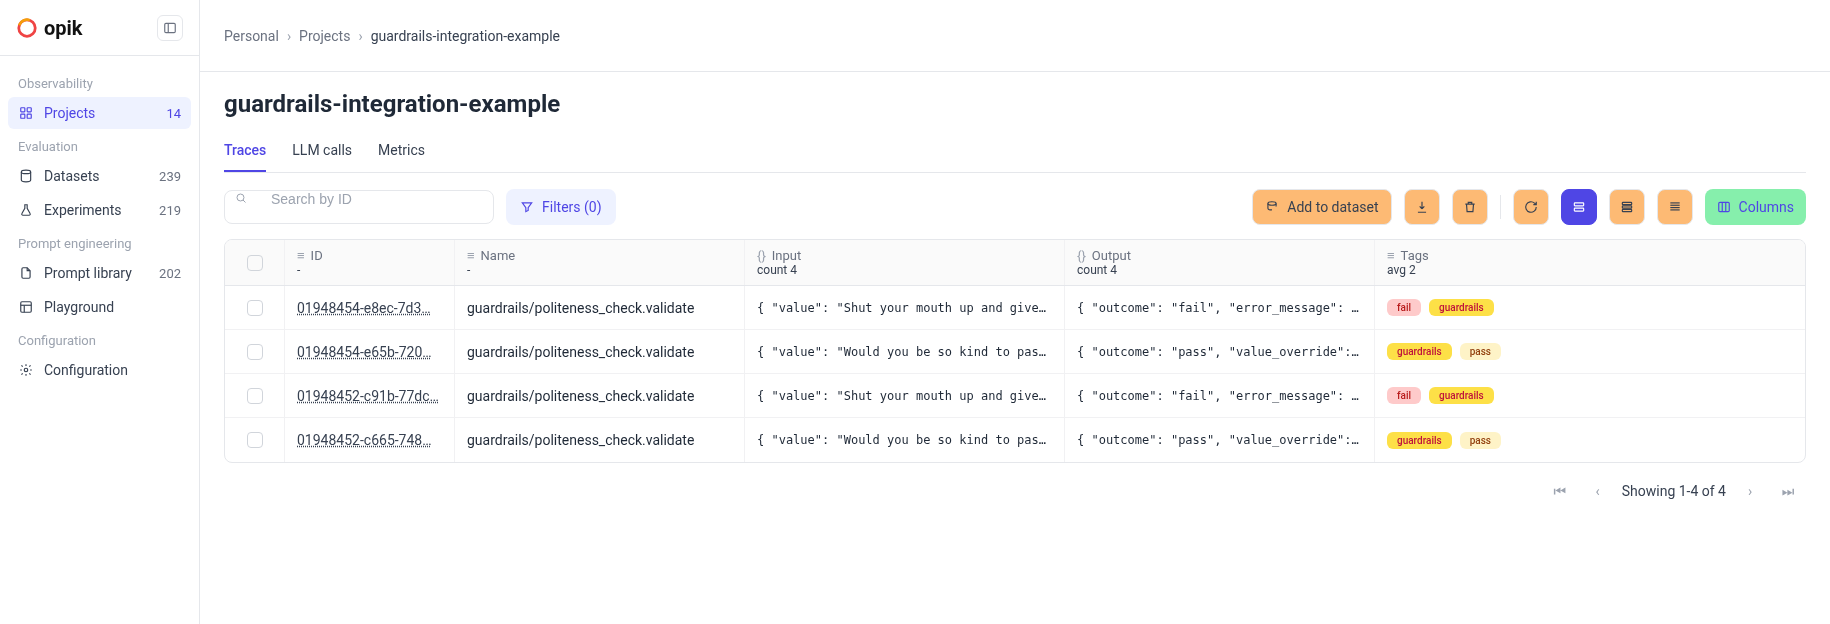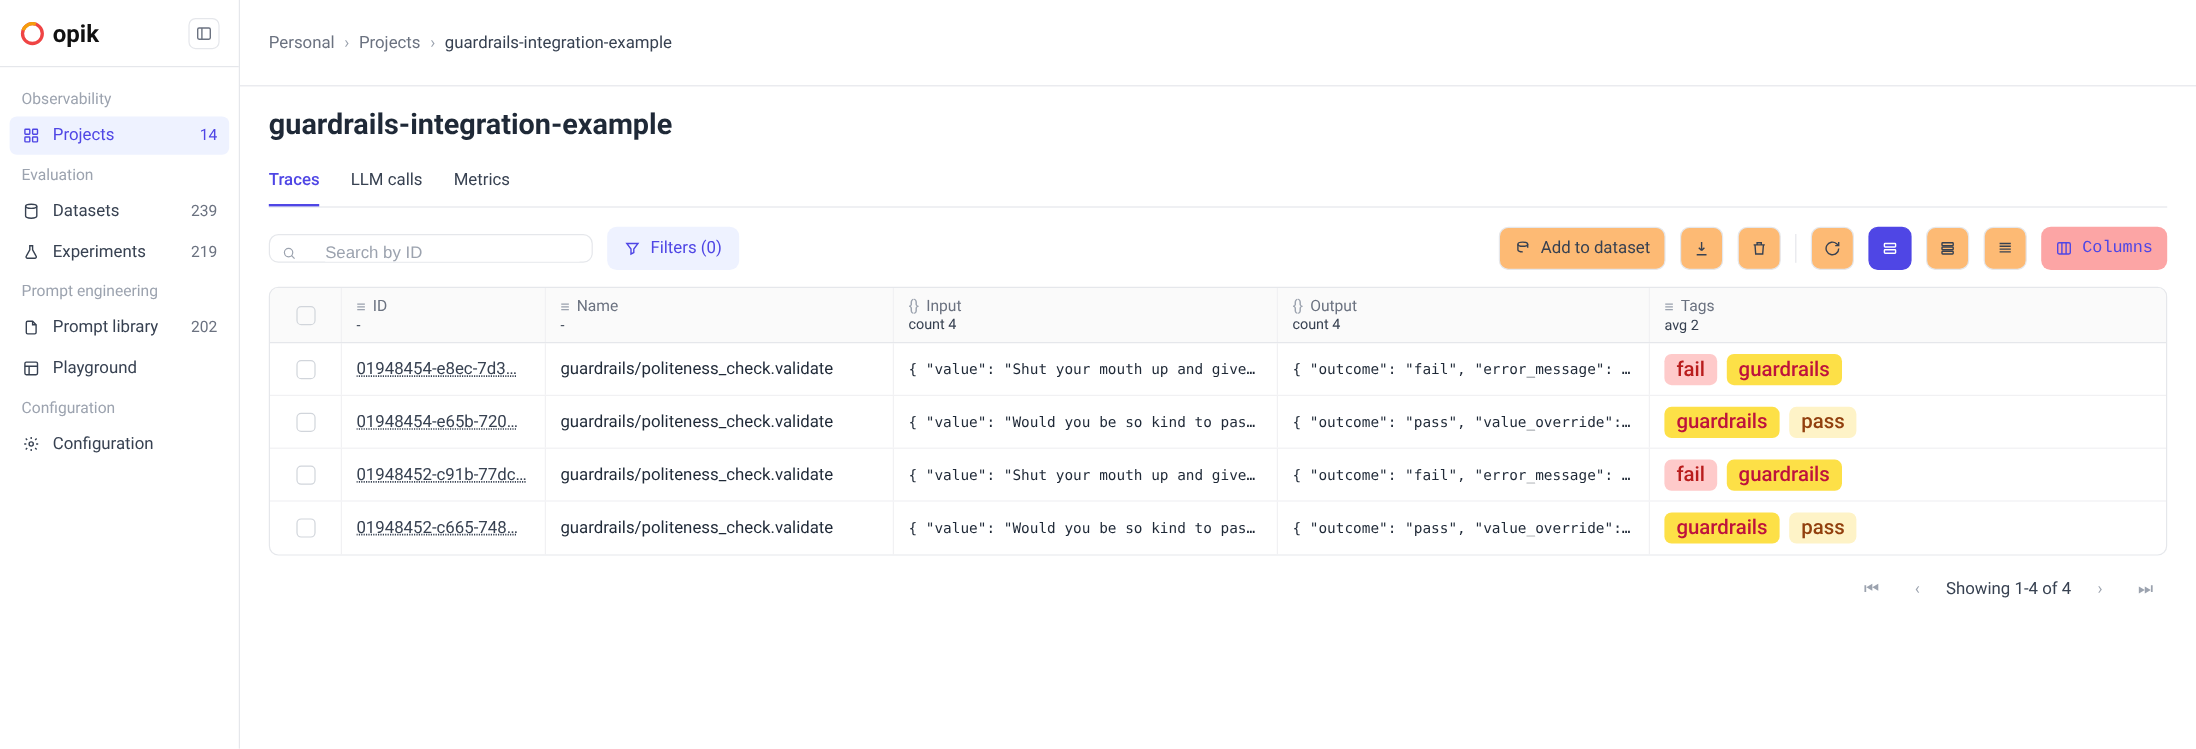--- a/index.html
+++ b/index.html
@@ -124,25 +124,25 @@
   border-bottom-color: #4f46e5;
   font-weight: 500;
 }
 .toolbar {
   display: flex;
   align-items: center;
   gap: 12px;
   margin-bottom: 14px;
 }
 .search {
-  display: flex; align-items: flex-end;
+  display: flex; align-items: flex-start;
   border: 1px solid #e5e7eb;
   border-radius: 8px;
   padding: 0 10px;
-  height: 24px;
+  height: 34px;
   width: 270px;
   color: #9ca3af;
   gap: 24px;
 }
 .search input {
   border: none; outline: none;
   font-size: 14px;
   width: 100%;
   color: #374151;
 }
@@ -167,24 +167,23 @@
   color: #374151;
   background: #fdba74;
 }
 .btn.icon-only { padding: 0; width: 36px; justify-content: center; }
 .btn.primary {
   background: #4f46e5;
   color: #fff;
   border-color: #4f46e5;
 }
 .btn.subtle {
-  background: #fca5a5;
+  background: #86efac;
   color: #4f46e5;
   border: none;
-  font-family: Liberation Mono, monospace;
 }
 .divider-v {
   width: 1px; height: 24px; background: #e5e7eb;
 }
 .table-wrap {
   border: 1px solid #e5e7eb;
   border-radius: 8px;
   overflow: hidden;
 }
 .thead, .trow {
@@ -247,21 +246,21 @@
   white-space: nowrap;
   overflow: hidden;
   text-overflow: ellipsis;
 }
 .tags {
   display: flex; gap: 8px; flex-wrap: nowrap;
 }
 .tag {
   padding: 3px 10px;
   border-radius: 6px;
-  font-size: 17px;
+  font-size: 10px;
   font-weight: 500;
 }
 .tag.fail { background: #fecaca; color: #b91c1c; }
 .tag.guardrails { background: #fde047; color: #be123c; }
 .tag.pass { background: #fef3c7; color: #92400e; }
 .pager {
   display: flex;
   justify-content: flex-end;
   align-items: center;
   gap: 10px;

